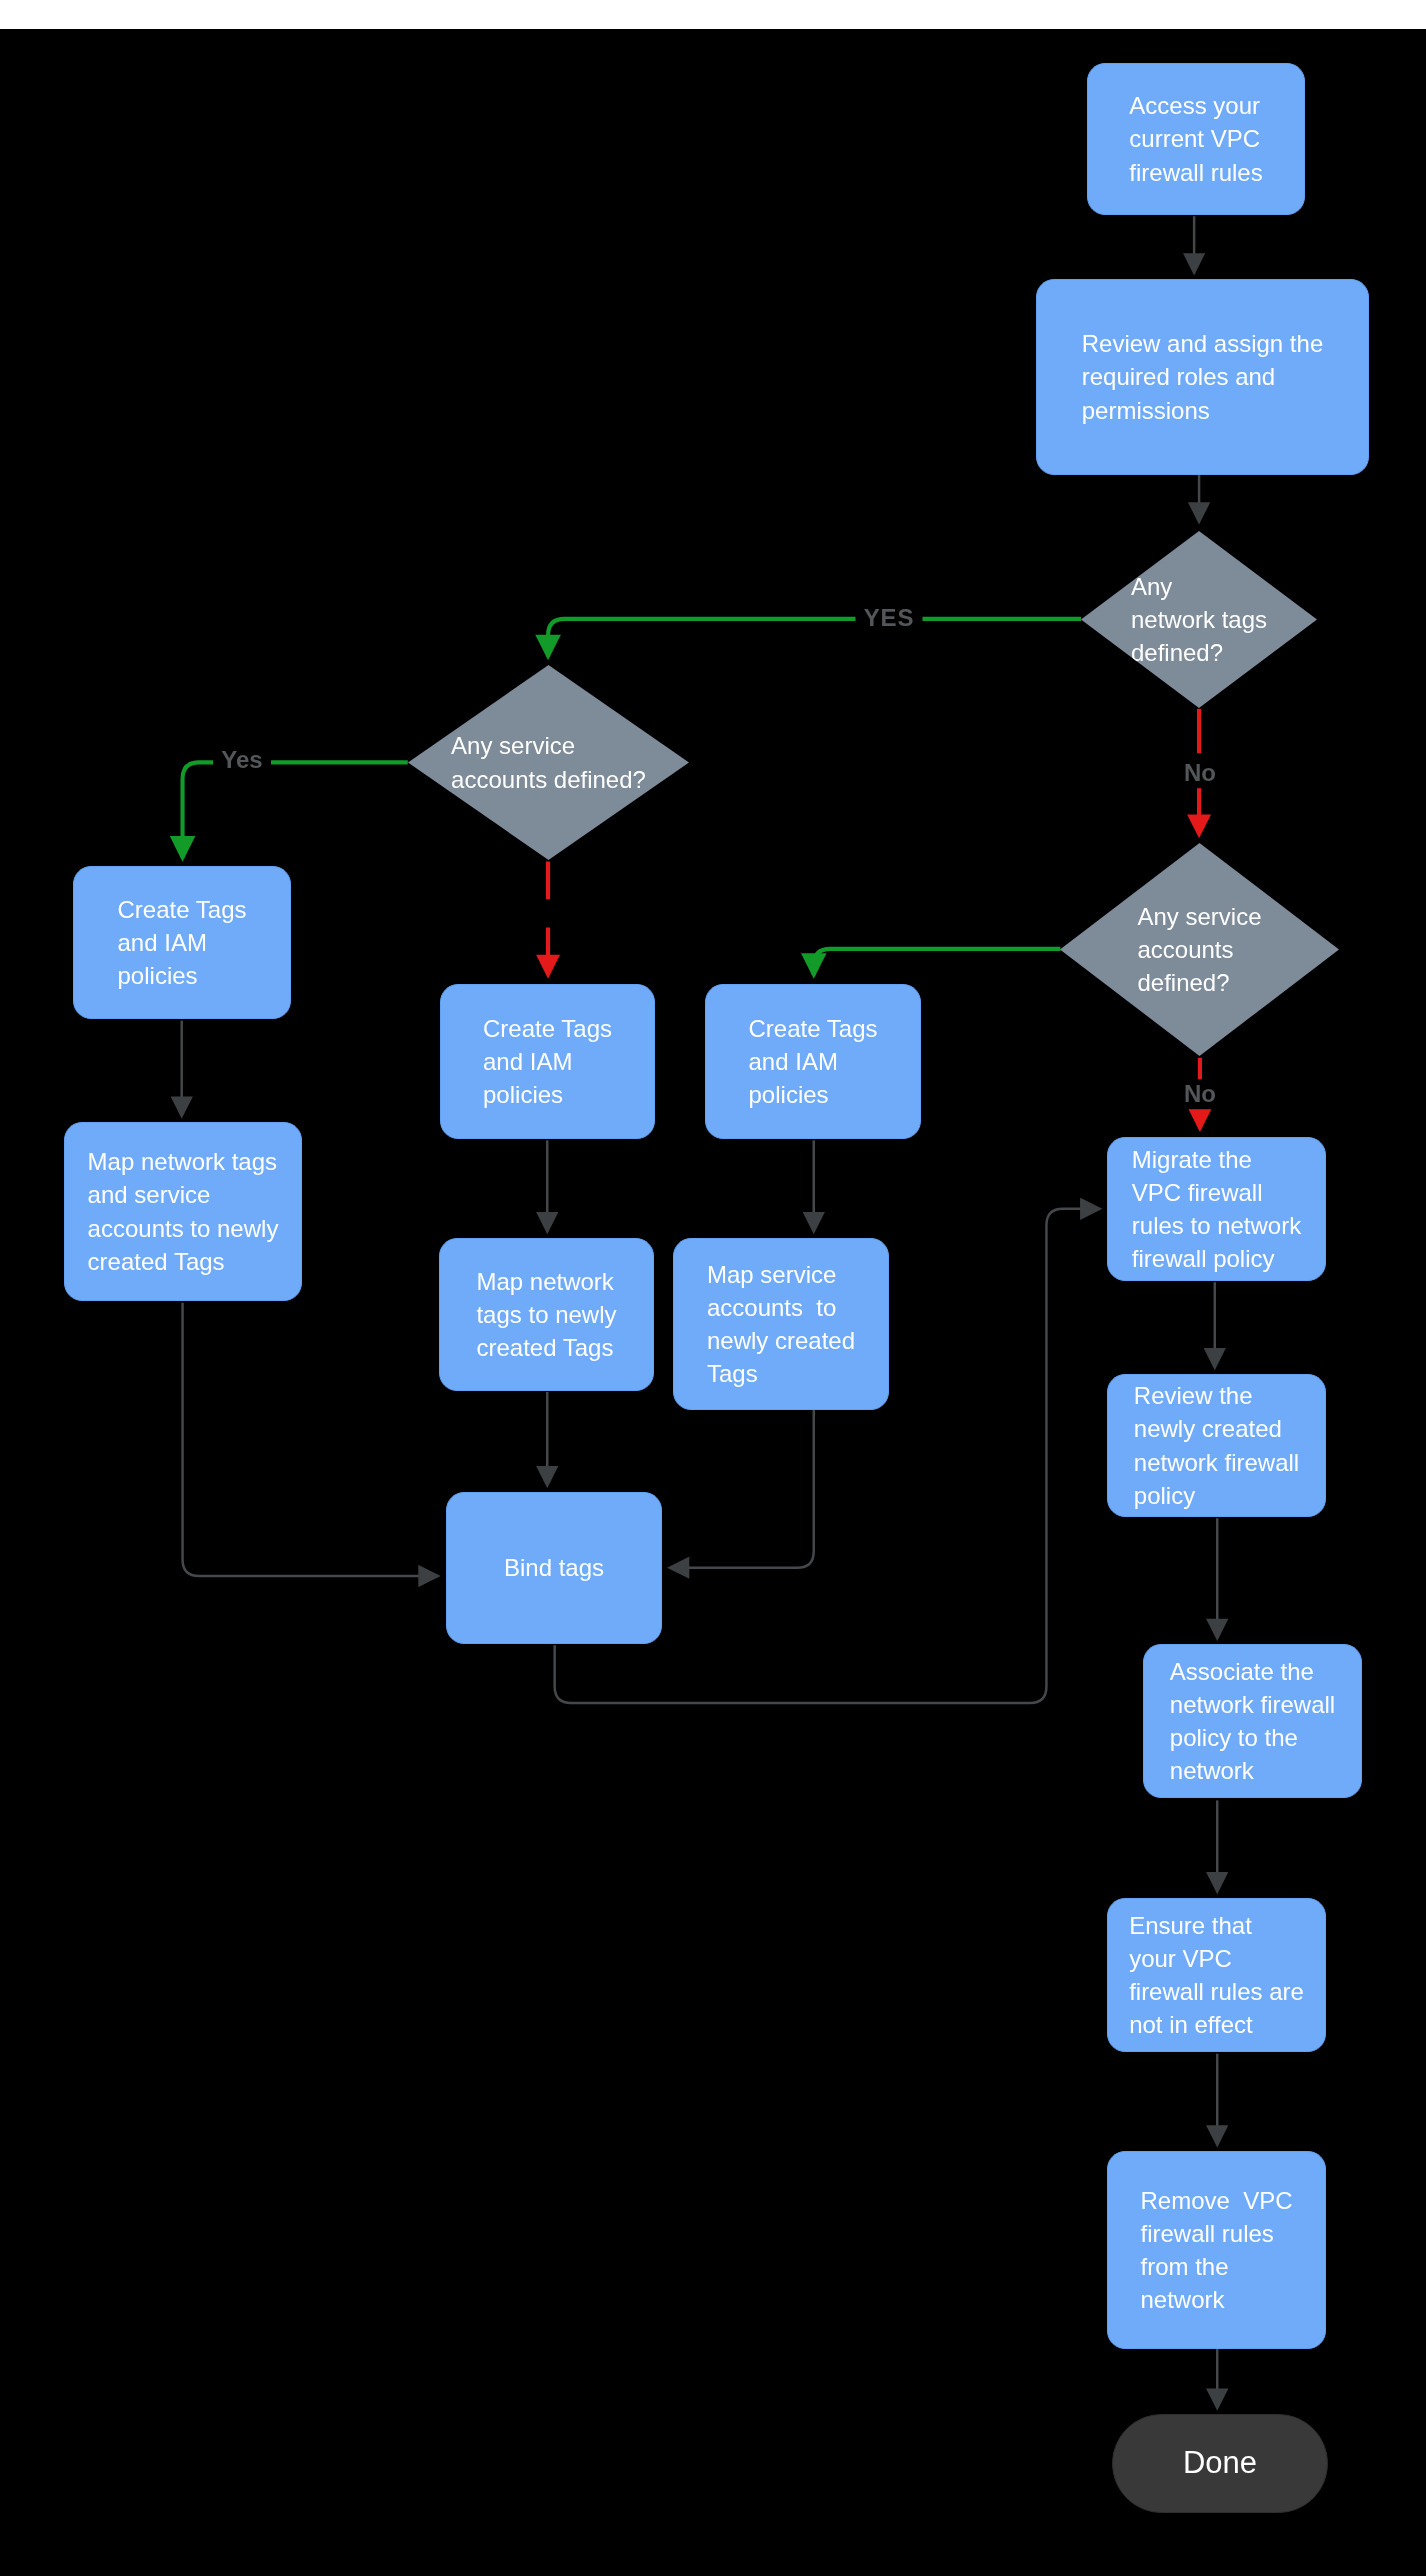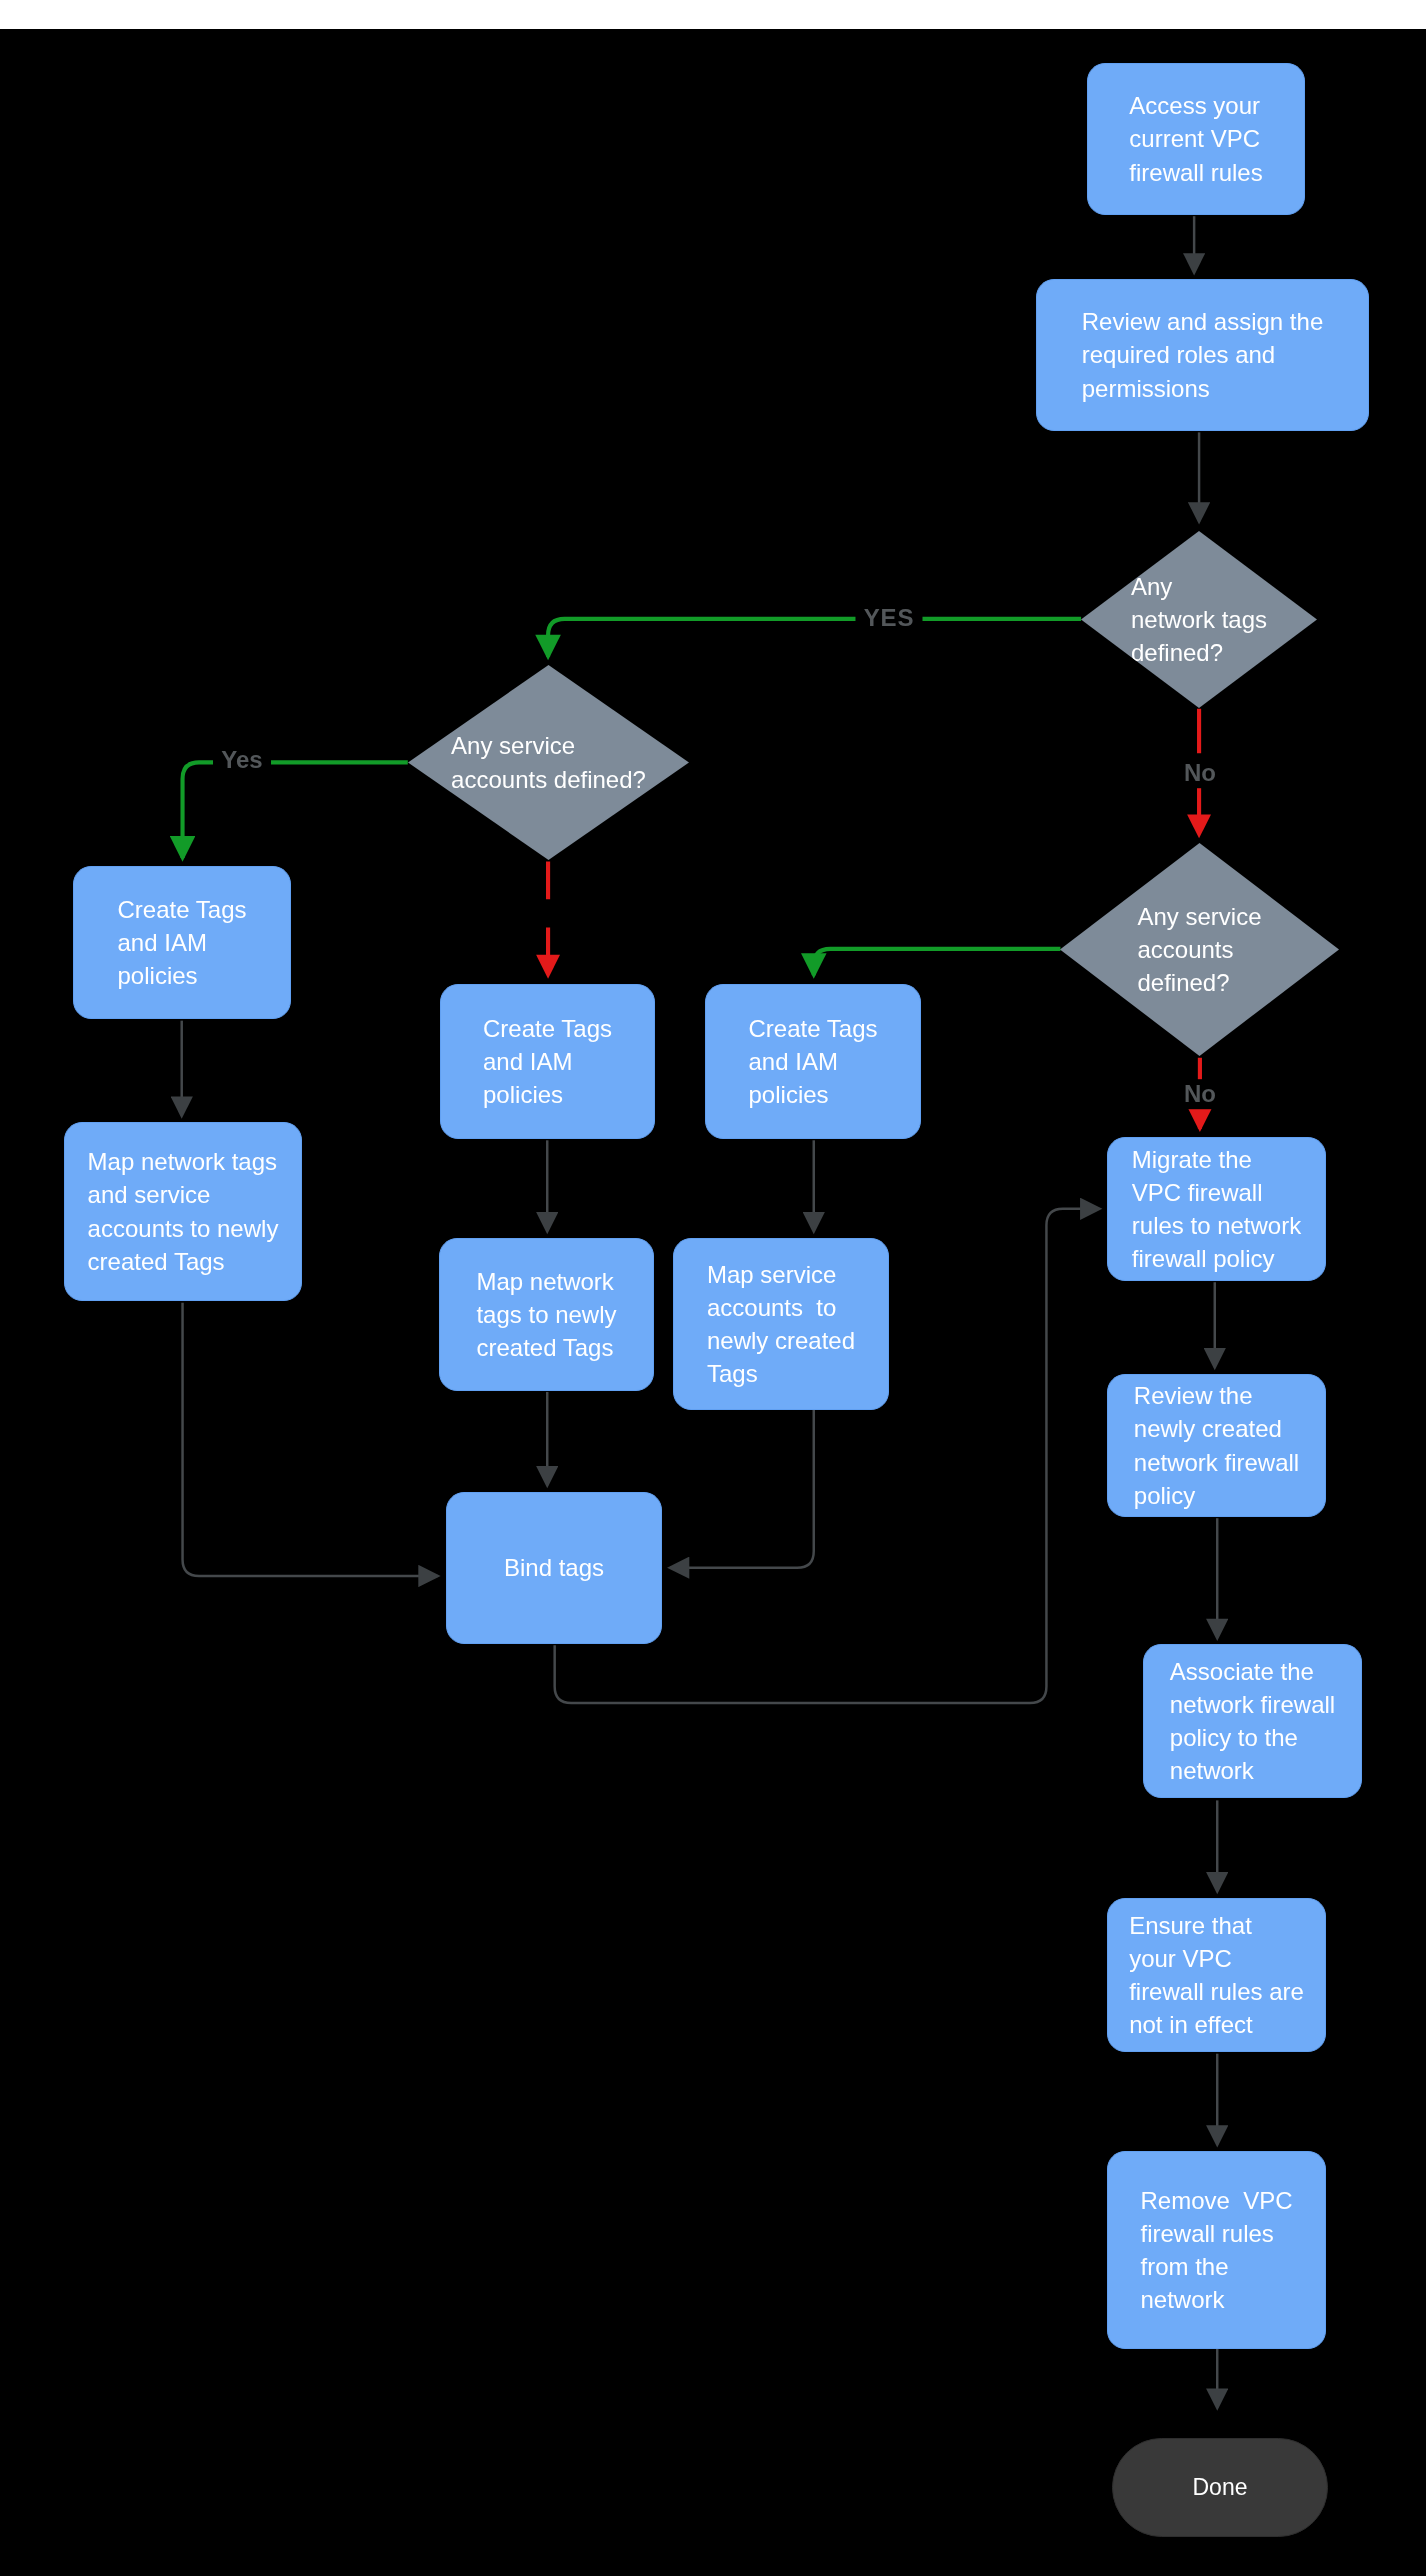--- a/index.html
+++ b/index.html
@@ -27,21 +27,21 @@
   .head-gray{fill:var(--edge-gray-head);}
   .head-green{fill:var(--edge-green);}
   .head-red{fill:var(--edge-red);}
   .node{
     position:absolute; display:flex; align-items:center; justify-content:center;
     color:var(--node-text); font-size:24px; line-height:1.38; text-align:left;
   }
   .node .lbl{white-space:pre-wrap;}
   .process{background:var(--process-fill); border:1.7px solid var(--process-edge); border-radius:18px; box-sizing:border-box;}
   .decision{background:var(--decision-fill); clip-path:polygon(50% 0,100% 50%,50% 100%,0 50%);}
-  .terminal{background:var(--terminal-fill); border:1.7px solid var(--terminal-edge); border-radius:58px; box-sizing:border-box; font-size:23px;margin-top:24px;}
+  .terminal{background:var(--terminal-fill); border:1.7px solid var(--terminal-edge); border-radius:58px; box-sizing:border-box; font-size:31px;}
   .edge-label{
     position:absolute; transform:translate(-50%,-50%);
     background:var(--background); color:var(--edge-label-text);
     font-size:24px; font-weight:700; padding:0.8px 8.3px; letter-spacing:0.8px;
   }
 </style>
 </head>
 <body>
 
 <div id="canvas">
@@ -81,21 +81,21 @@
     <path class="c-gray" d="M1475,2489 V2599" marker-end="url(#ah-gray)"></path>
     <path class="c-gray" d="M1475,2796 V2918" marker-end="url(#ah-gray)"></path>
   </svg>
 
   <div class="node process" style="left:1087px;top:63px;width:218px;height:152px">
     <span class="lbl">Access your
 current VPC
 firewall rules</span>
   </div>
 
-  <div class="node process" style="left:1036px;top:279px;width:333px;height:152px">
+  <div class="node process" style="left:1036px;top:279px;width:333px;height:196px">
     <span class="lbl">Review and assign the
 required roles and
 permissions</span>
   </div>
 
   <div class="node decision" style="left:1081px;top:531px;width:236px;height:177px">
     <span class="lbl">Any
 network tags
 defined?</span>
   </div>

